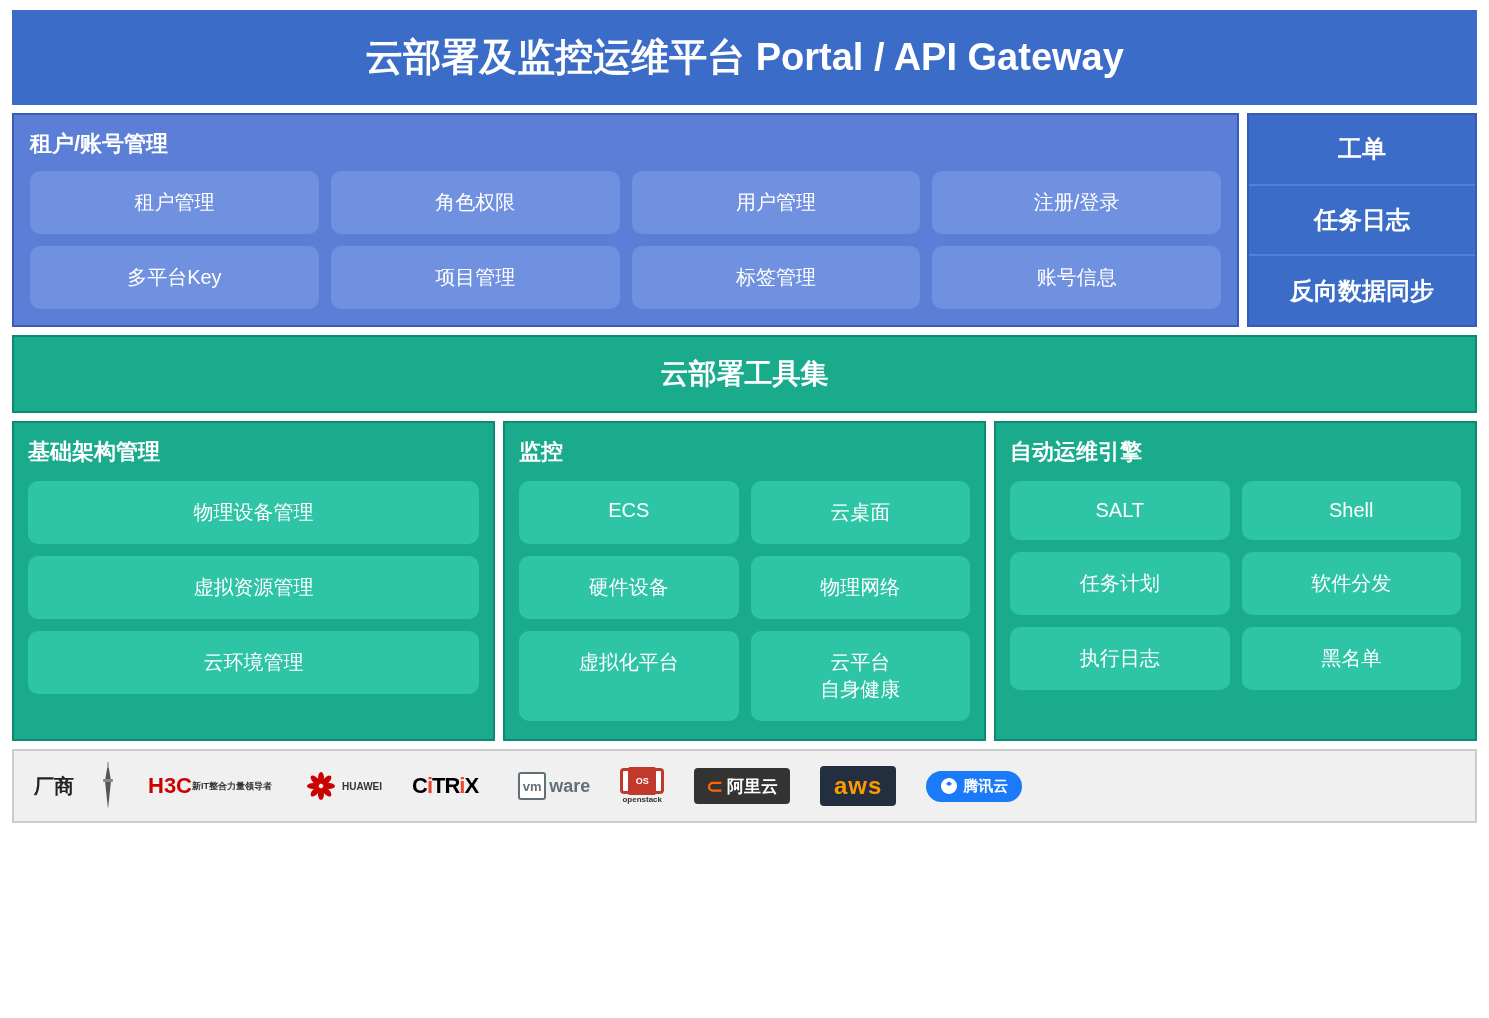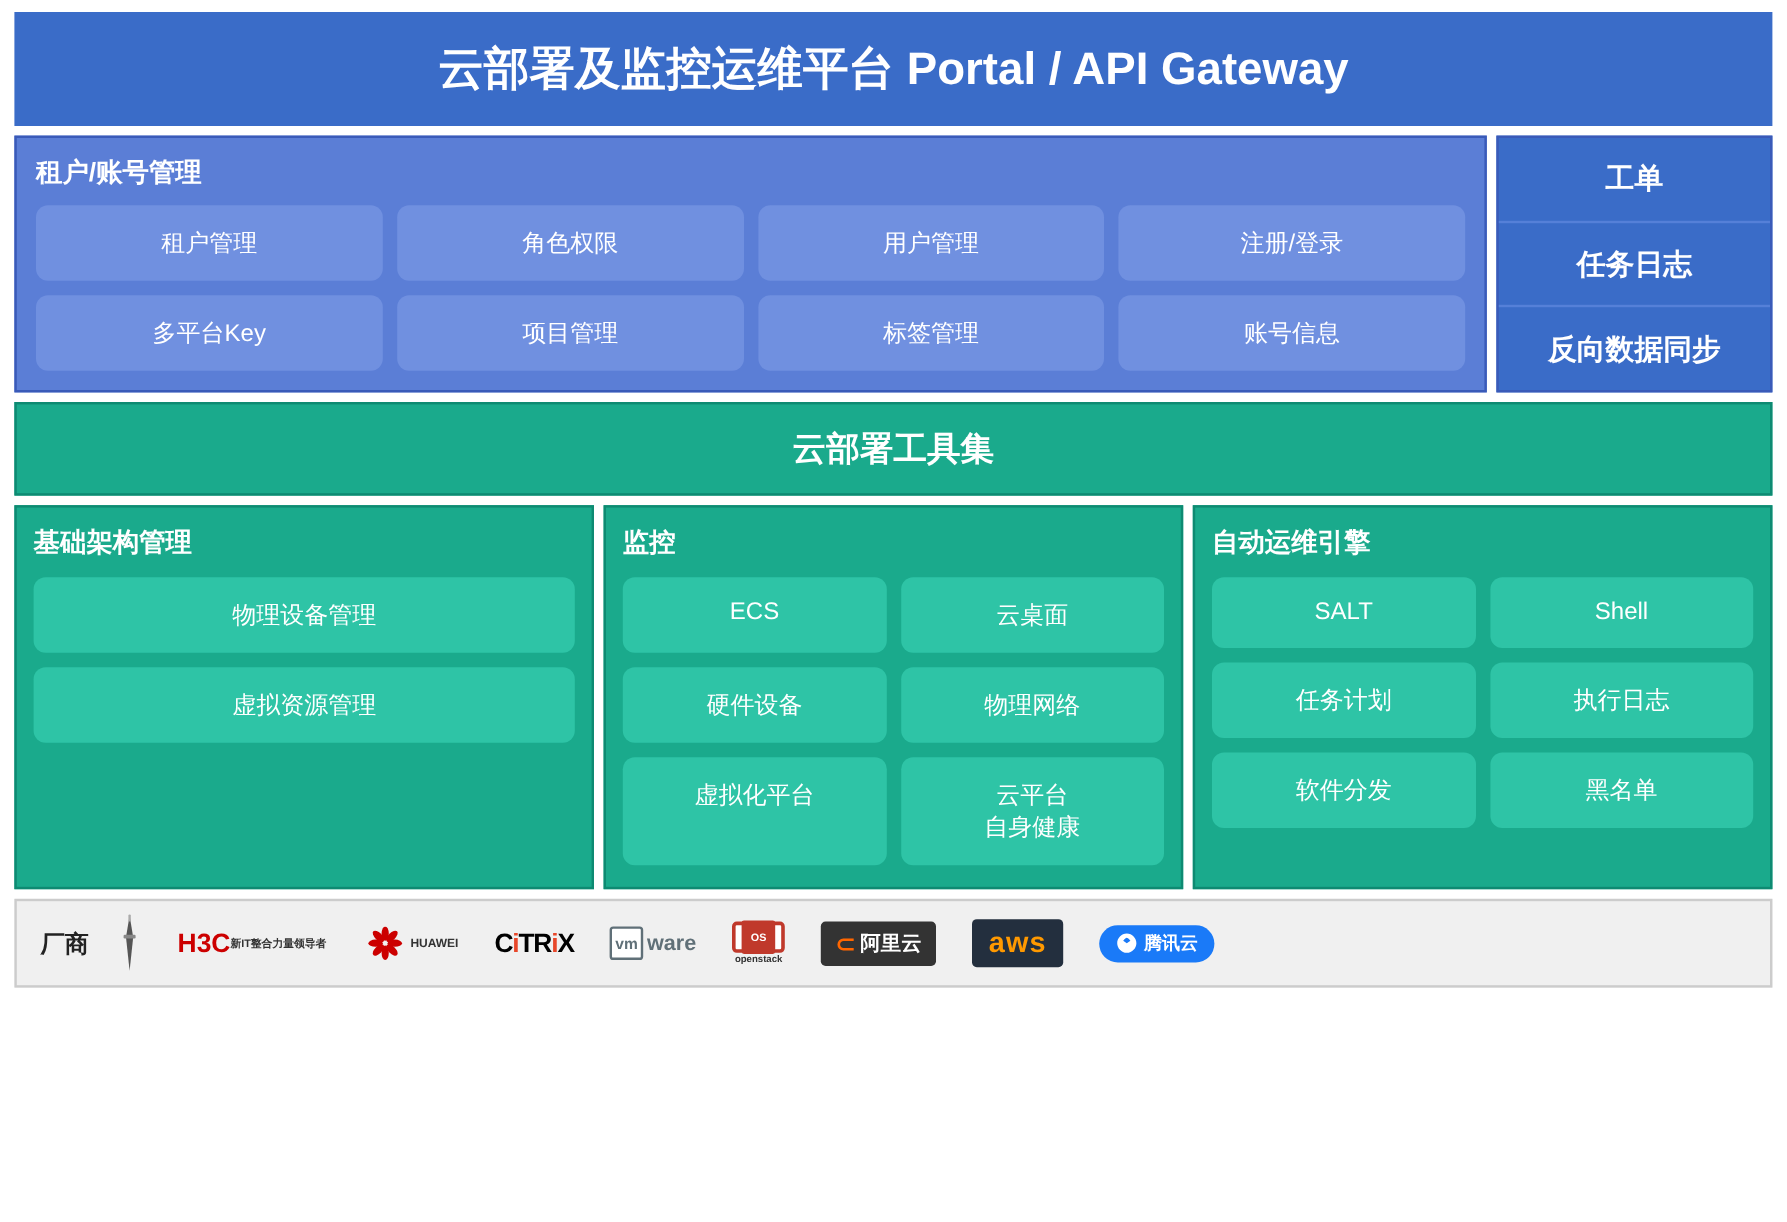--- a/index.html
+++ b/index.html
@@ -238,20 +238,21 @@
 
   <div class="tools-bar">云部署工具集</div>
 
   <div class="section2">
 
     <div class="infra-box">
       <div class="col-label">基础架构管理</div>
       <div class="infra-items">
         <div class="infra-item">物理设备管理</div>
         <div class="infra-item">虚拟资源管理</div>
+        <div class="infra-item">云环境管理</div>
       </div>
     </div>
 
     <div class="monitor-box">
       <div class="col-label">监控</div>
       <div class="monitor-grid">
         <div class="monitor-item">ECS</div>
         <div class="monitor-item">云桌面</div>
         <div class="monitor-item">硬件设备</div>
         <div class="monitor-item">物理网络</div>
@@ -260,22 +261,22 @@
 自身健康</div>
       </div>
     </div>
 
     <div class="ops-box">
       <div class="col-label">自动运维引擎</div>
       <div class="ops-grid">
         <div class="ops-item">SALT</div>
         <div class="ops-item">Shell</div>
         <div class="ops-item">任务计划</div>
+        <div class="ops-item">软件分发</div>
         <div class="ops-item">执行日志</div>
-        <div class="ops-item">软件分发</div>
         <div class="ops-item">黑名单</div>
       </div>
     </div>
   </div>
 
   <div class="vendor-bar">
     <div class="vendor-label">厂商</div>
 
     <div class="vendor-logo">
       <svg width="20" height="50" viewBox="0 0 20 50">
@@ -307,21 +308,21 @@
         </svg>
         <span style="font-size:10px;color:#333;font-weight:bold;">HUAWEI</span>
       </div>
     </div>
 
     <div class="vendor-logo">
       <span style="font-size:22px;font-weight:900;color:#000;letter-spacing:-1px;">C<span style="color:#e8472a">i</span>TR<span style="color:#e8472a">i</span>X</span>
     </div>
 
     <div class="vendor-logo">
-      <div style="display:flex;align-items:center;gap:3px;">
+      <div style="display:flex;align-items:center;gap:3px;margin-left:10px;">
         <div style="width:28px;height:28px;border:2px solid #607078;border-radius:3px;display:flex;align-items:center;justify-content:center;background:#fff;">
           <span style="font-size:13px;font-weight:900;color:#607078;">vm</span>
         </div>
         <span style="font-size:18px;font-weight:bold;color:#607078;">ware</span>
       </div>
     </div>
 
     <div class="vendor-logo">
       <div style="display:flex;flex-direction:column;align-items:center;gap:1px;">
         <div style="width:44px;height:26px;border:3px solid #c0392b;border-radius:4px;display:flex;align-items:center;justify-content:center;background:#fff;">

